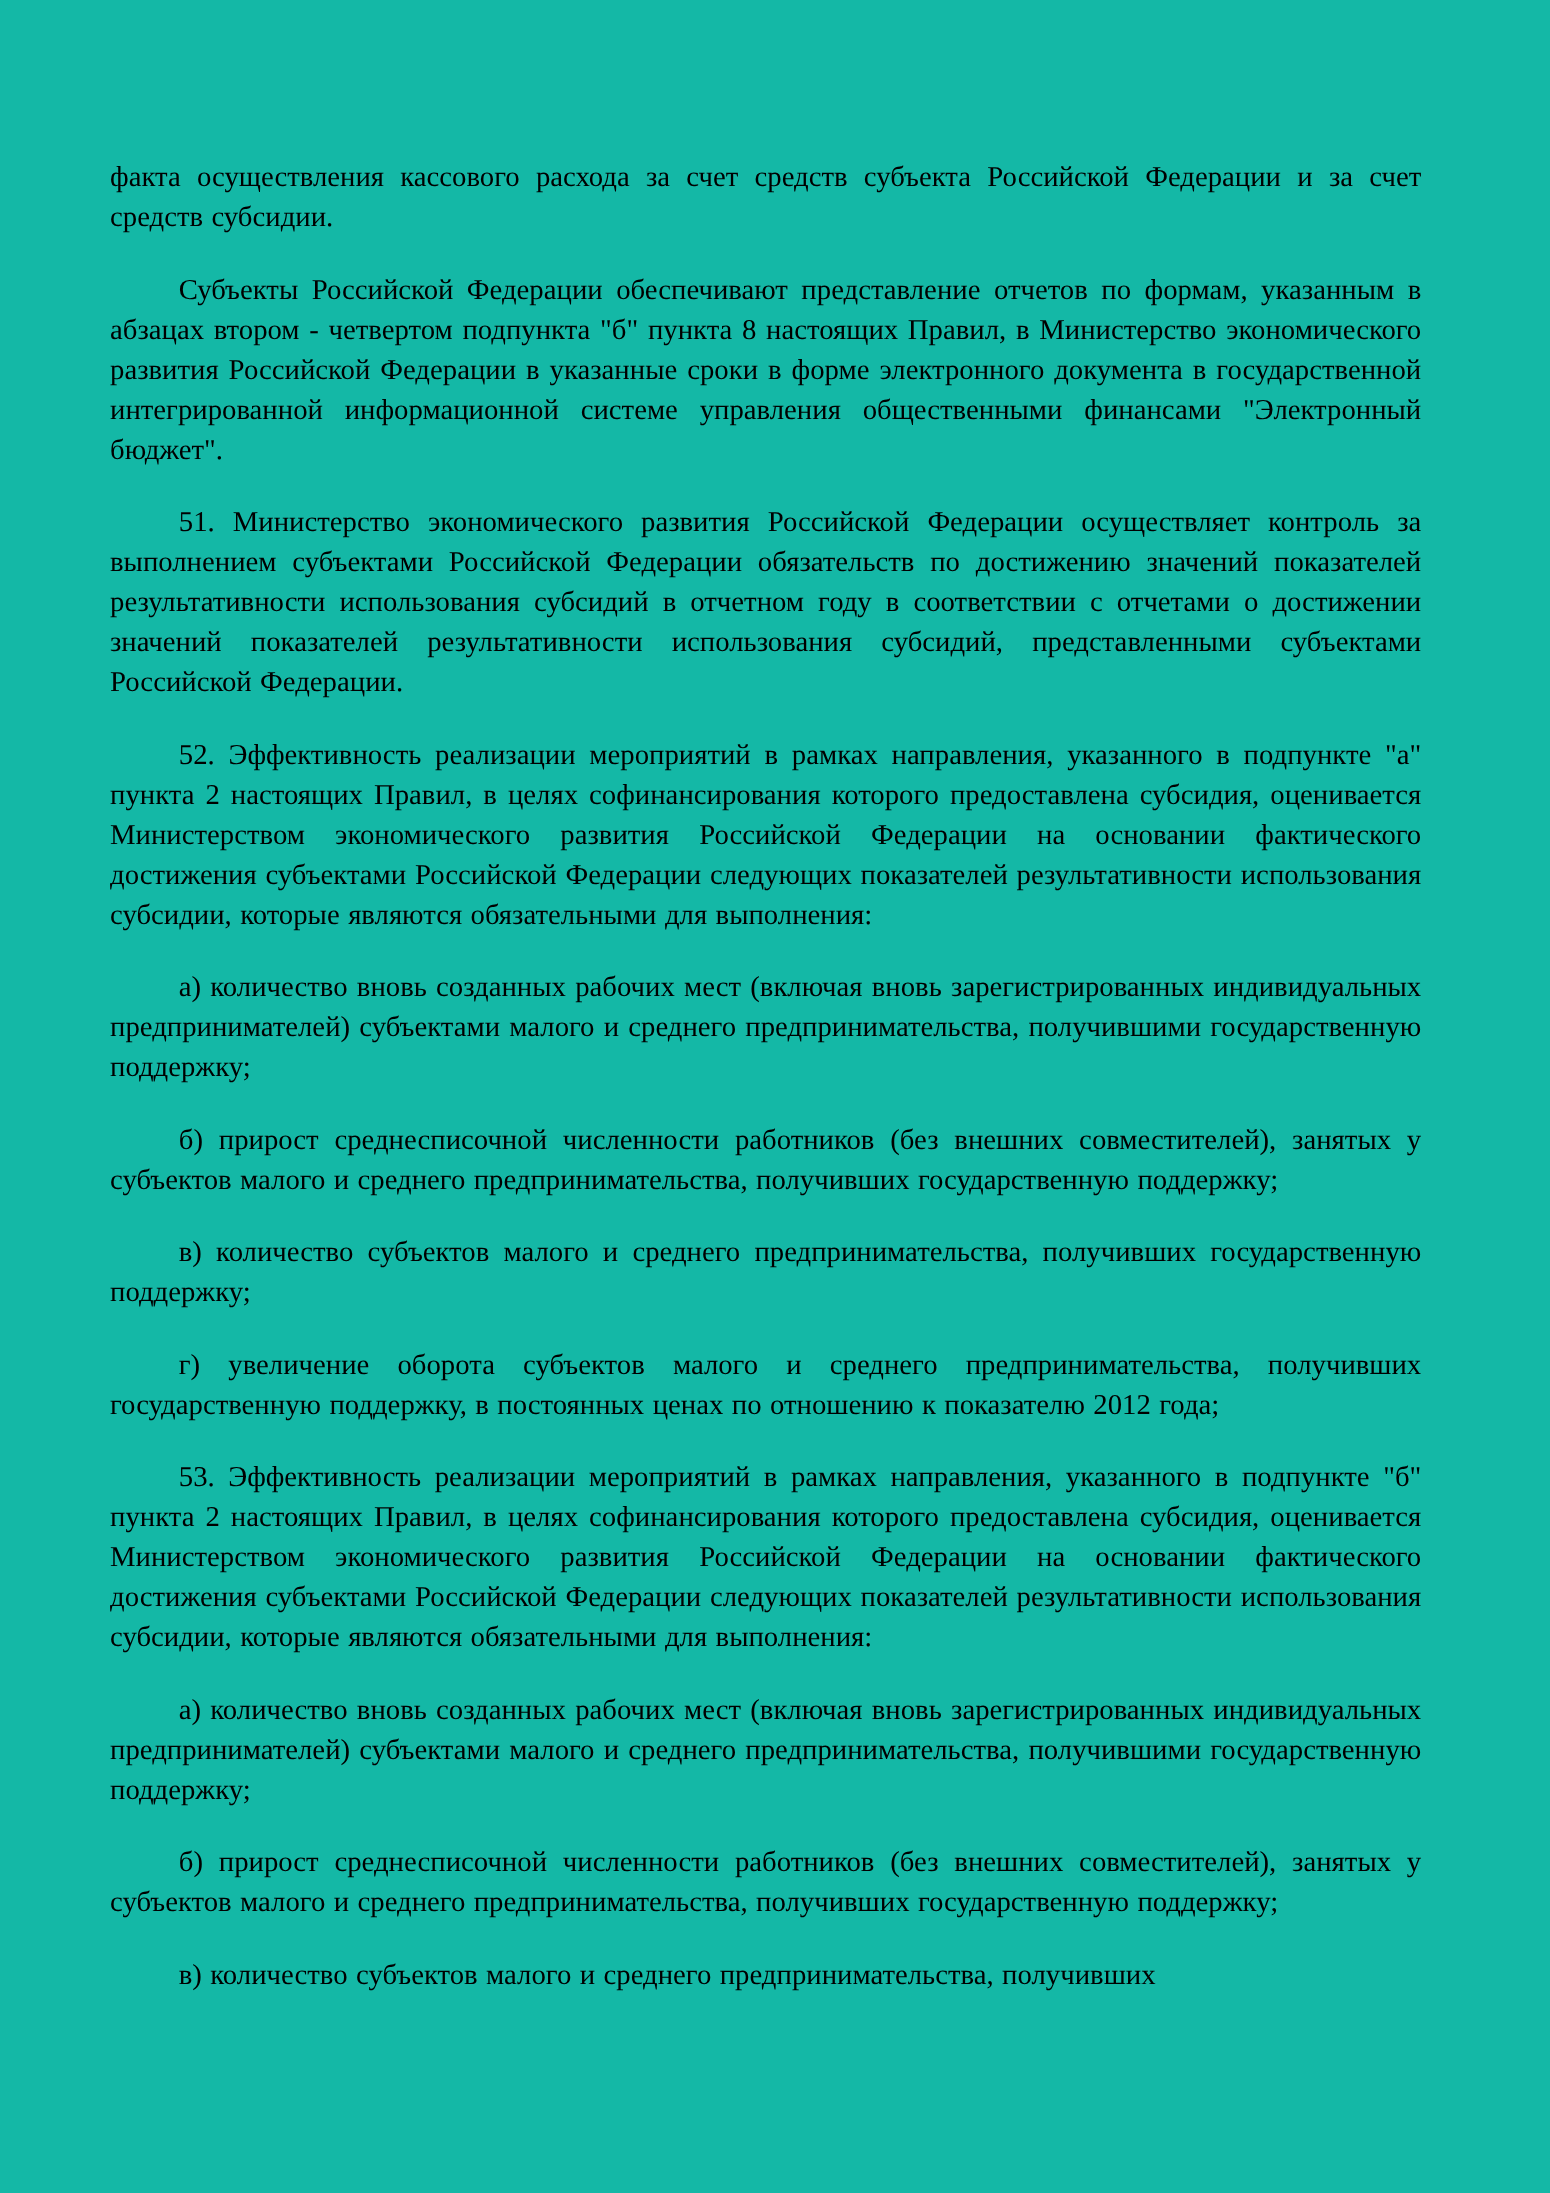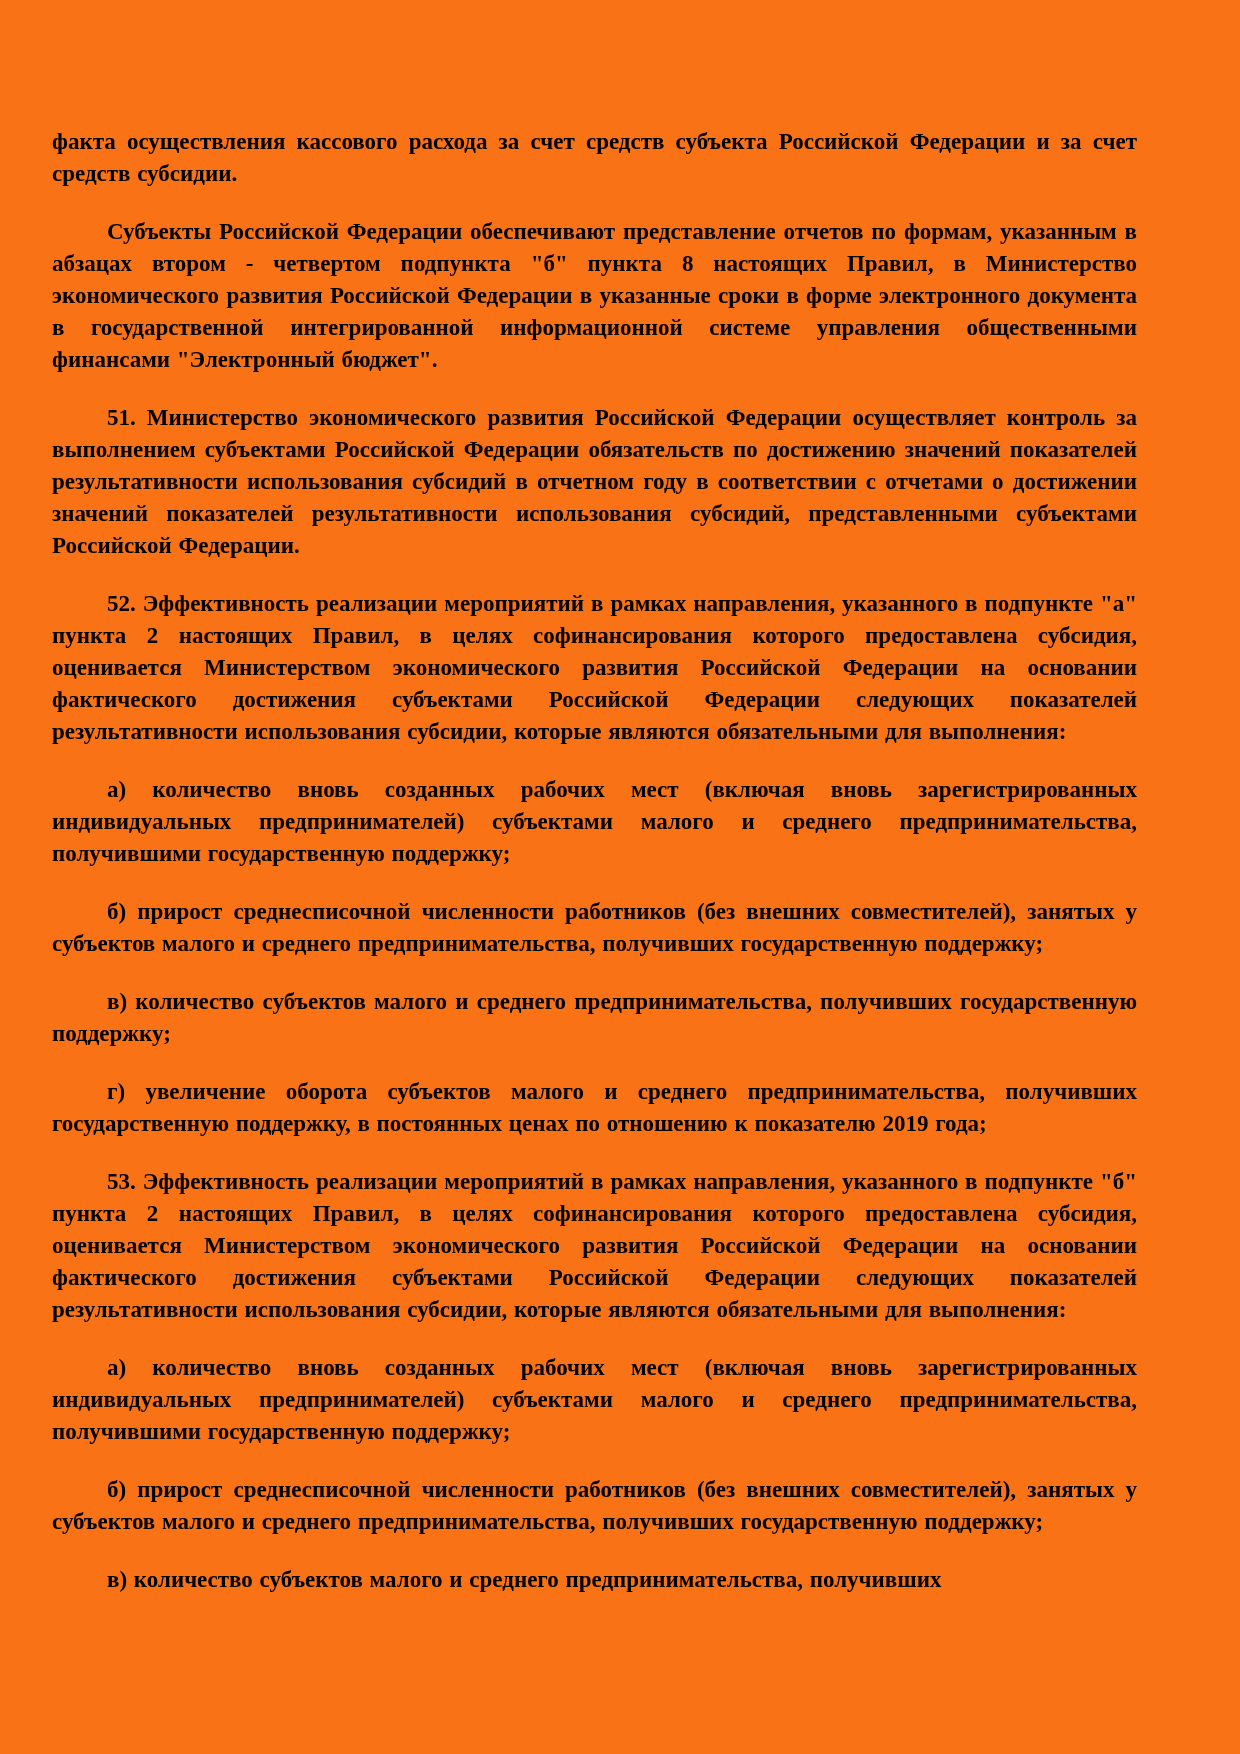--- a/index.html
+++ b/index.html
@@ -11,23 +11,22 @@
     width: 1240px;
     height: 1754px;
     overflow: hidden;
     font-family: "Liberation Serif", serif;
     color: #000000;
   }
   .page {
     box-sizing: border-box;
     width: 1240px;
     height: 1754px;
-    padding: 126px 103px 0 52px;
-    background: #f97316;
-    font-weight: bold;
+    padding: 126px 103px 0 88px;
+    background: #14b8a6;
   }
   .para {
     margin: 0 0 26px 0;
     font-size: 23px;
     line-height: 32px;
     text-align: justify;
     text-indent: 55px;
     word-spacing: 1px;
   }
   .para.no-indent {
@@ -38,18 +37,18 @@
 <body>
 
 <div class="page">
   <p class="para no-indent">факта осуществления кассового расхода за счет средств субъекта Российской Федерации и за счет средств субсидии.</p>
   <p class="para">Субъекты Российской Федерации обеспечивают представление отчетов по формам, указанным в абзацах втором - четвертом подпункта "б" пункта 8 настоящих Правил, в Министерство экономического развития Российской Федерации в указанные сроки в форме электронного документа в государственной интегрированной информационной системе управления общественными финансами "Электронный бюджет".</p>
   <p class="para">51. Министерство экономического развития Российской Федерации осуществляет контроль за выполнением субъектами Российской Федерации обязательств по достижению значений показателей результативности использования субсидий в отчетном году в соответствии с отчетами о достижении значений показателей результативности использования субсидий, представленными субъектами Российской Федерации.</p>
   <p class="para">52. Эффективность реализации мероприятий в рамках направления, указанного в подпункте "а" пункта 2 настоящих Правил, в целях софинансирования которого предоставлена субсидия, оценивается Министерством экономического развития Российской Федерации на основании фактического достижения субъектами Российской Федерации следующих показателей результативности использования субсидии, которые являются обязательными для выполнения:</p>
   <p class="para">а) количество вновь созданных рабочих мест (включая вновь зарегистрированных индивидуальных предпринимателей) субъектами малого и среднего предпринимательства, получившими государственную поддержку;</p>
   <p class="para">б) прирост среднесписочной численности работников (без внешних совместителей), занятых у субъектов малого и среднего предпринимательства, получивших государственную поддержку;</p>
   <p class="para">в) количество субъектов малого и среднего предпринимательства, получивших государственную поддержку;</p>
-  <p class="para">г) увеличение оборота субъектов малого и среднего предпринимательства, получивших государственную поддержку, в постоянных ценах по отношению к показателю 2019 года;</p>
+  <p class="para">г) увеличение оборота субъектов малого и среднего предпринимательства, получивших государственную поддержку, в постоянных ценах по отношению к показателю 2012 года;</p>
   <p class="para">53. Эффективность реализации мероприятий в рамках направления, указанного в подпункте "б" пункта 2 настоящих Правил, в целях софинансирования которого предоставлена субсидия, оценивается Министерством экономического развития Российской Федерации на основании фактического достижения субъектами Российской Федерации следующих показателей результативности использования субсидии, которые являются обязательными для выполнения:</p>
   <p class="para">а) количество вновь созданных рабочих мест (включая вновь зарегистрированных индивидуальных предпринимателей) субъектами малого и среднего предпринимательства, получившими государственную поддержку;</p>
   <p class="para">б) прирост среднесписочной численности работников (без внешних совместителей), занятых у субъектов малого и среднего предпринимательства, получивших государственную поддержку;</p>
   <p class="para">в) количество субъектов малого и среднего предпринимательства, получивших</p>
 </div>
 
 </body></html>

